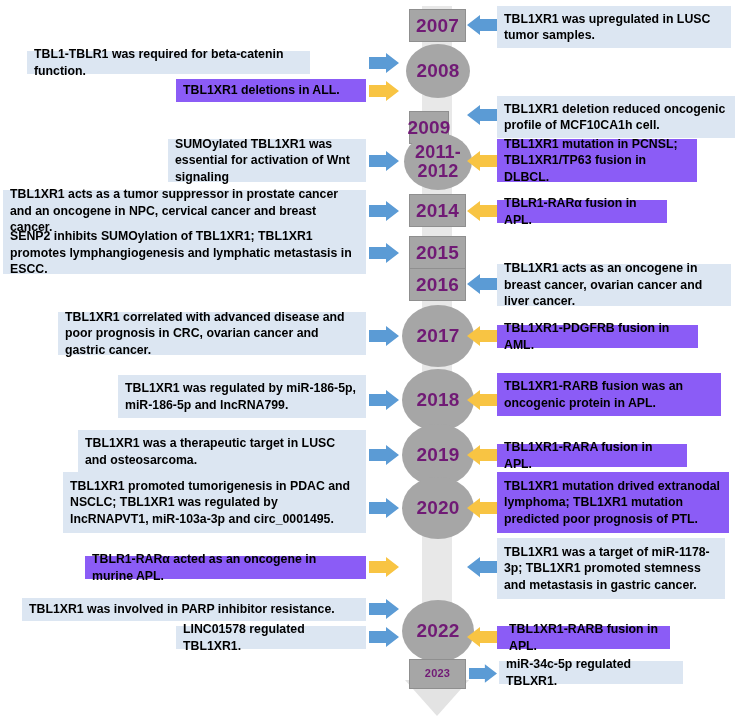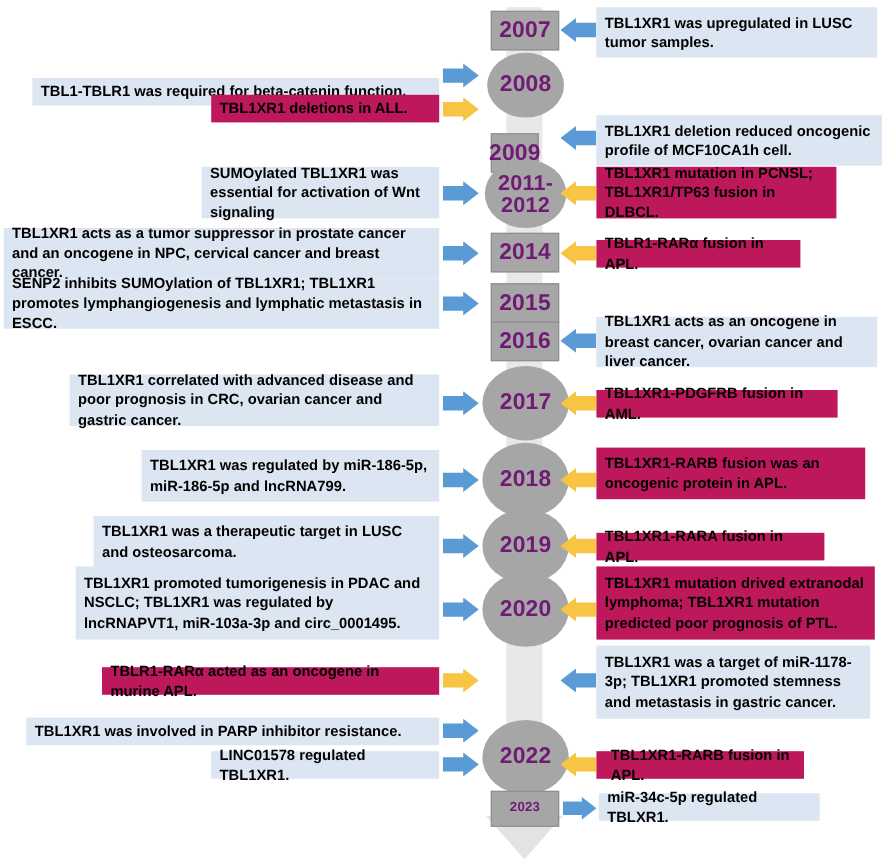--- a/index.html
+++ b/index.html
@@ -59,21 +59,21 @@
     box-sizing:border-box;
     font-size:12.3px;
     font-weight:bold;
     line-height:1.33;
     padding:4px 7px 4px 7px;
     color:#000;
     display:flex;
     align-items:center;
   }
   .box.blue{background:#dce6f2;}
-  .box.yellow{background:#be185d;}
+  .box.yellow{background:#8b5cf6;}
   .box .txt{display:block;width:100%;}
 
   
   .arrow{position:absolute;}
   .arrow svg{display:block;}
 </style>
 </head>
 <body>
 
 <div id="canvas">
@@ -85,21 +85,21 @@
   <div class="arrow" style="left:467px;top:15px;">
     <svg width="30" height="20" viewBox="0 0 30 20">
         <path d="M30 4 H13 V0 L0 10 L13 20 V16 H30 Z" fill="#5b9bd5"></path>
       </svg>
   </div>
   <div class="box blue" style="left:497px;top:6px;width:234px;height:42px;">
     <span class="txt">TBL1XR1 was upregulated in LUSC tumor samples.</span>
   </div>
 
   <div class="year circ" style="left:406px;top:44px;width:64px;height:54px;">2008</div>
-  <div class="box blue" style="left:27px;top:65px;width:339px;height:23px;">
+  <div class="box blue" style="left:27px;top:51px;width:283px;height:23px;">
     <span class="txt">TBL1-TBLR1 was required for beta-catenin function.</span>
   </div>
   <div class="arrow" style="left:369px;top:53px;">
     <svg width="30" height="20" viewBox="0 0 30 20">
         <path d="M0 4 H17 V0 L30 10 L17 20 V16 H0 Z" fill="#5b9bd5"></path>
       </svg>
   </div>
   <div class="box yellow" style="left:176px;top:79px;width:190px;height:23px;">
     <span class="txt">TBL1XR1 deletions in ALL.</span>
   </div>

